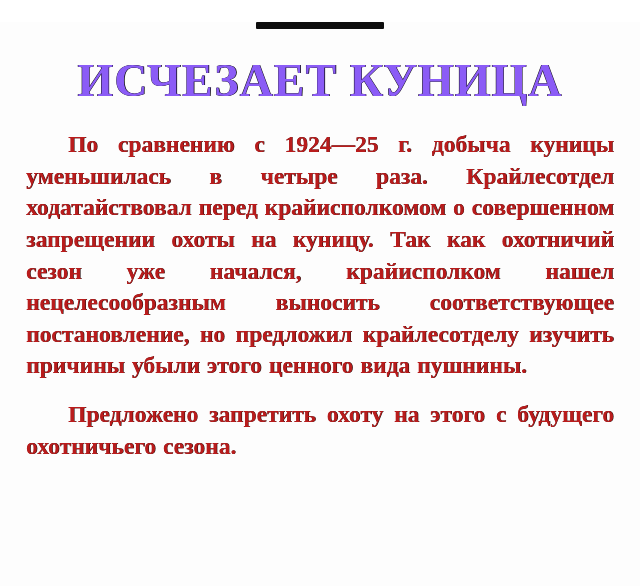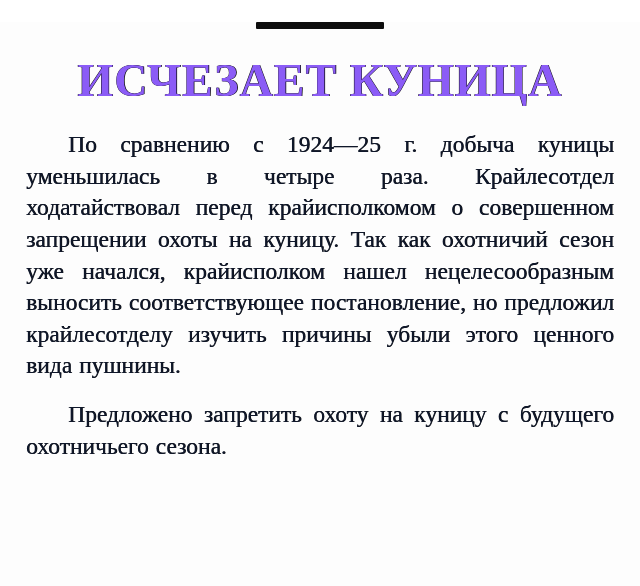--- a/index.html
+++ b/index.html
@@ -36,24 +36,24 @@
     font-size: 46px;
     letter-spacing: 1px;
     color: #8b5cf6;
     line-height: 1.05;
     text-shadow: 0.6px 0 0 #0a0a0a, -0.4px 0 0 #0a0a0a;
   }
   .body-text {
     margin: 24px 0 8px 0;
     padding: 0 6px;
     font-family: "Liberation Serif", serif;
-    font-weight: normal;
+    font-weight: bold;
     font-size: 23.5px;
     line-height: 1.345;
-    color: #0f172a;
+    color: #b91c1c;
     text-align: justify;
     text-justify: inter-word;
     word-spacing: 1px;
     text-shadow: 0.45px 0 0 #111111;
   }
   .body-text p {
     margin: 0;
   }
   .body-text p + p {
     margin-top: 17px;
@@ -67,16 +67,16 @@
 <body>
 
 <div class="clipping">
 
   <div class="rule"></div>
 
   <h1 class="headline">ИСЧЕЗАЕТ КУНИЦА</h1>
 
   <div class="body-text">
     <p><span class="indent"></span><span>По сравнению с 1924—25 г. добыча куницы уменьшилась в четыре раза. Крайлесотдел ходатайствовал перед крайисполкомом о совершенном запрещении охоты на куницу. Так как охотничий сезон уже начался, крайисполком нашел нецелесообразным выносить соответствующее постановление, но предложил крайлесотделу изучить причины убыли этого ценного вида пушнины.</span></p>
-    <p><span class="indent"></span><span>Предложено запретить охоту на куницу с будущего охотничьего сезона.</span></p>
+    <p><span class="indent"></span><span>Предложено запретить охоту на этого с будущего охотничьего сезона.</span></p>
   </div>
 
 </div>
 
 </body></html>

